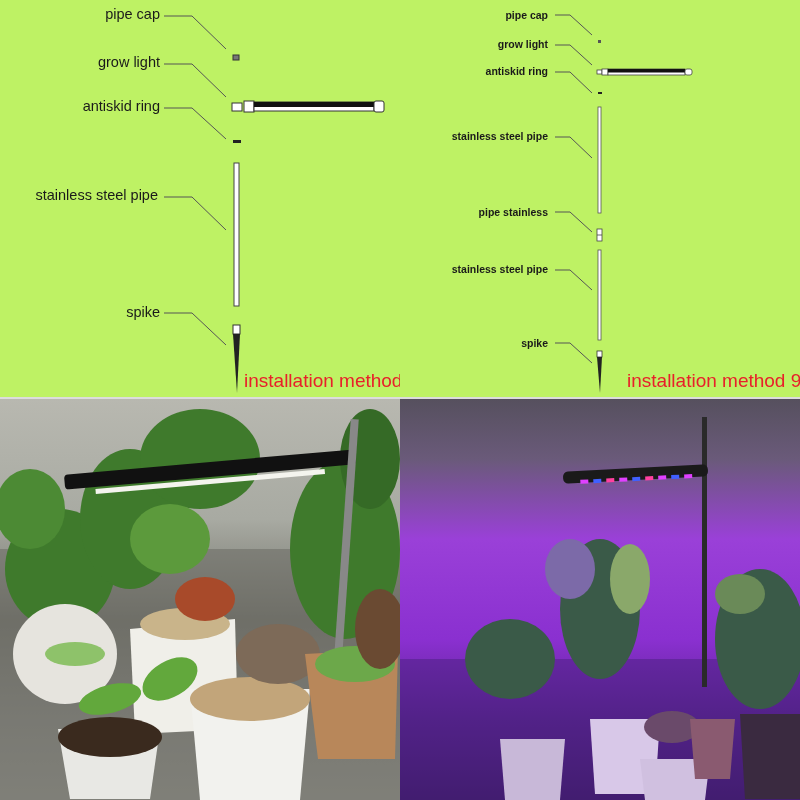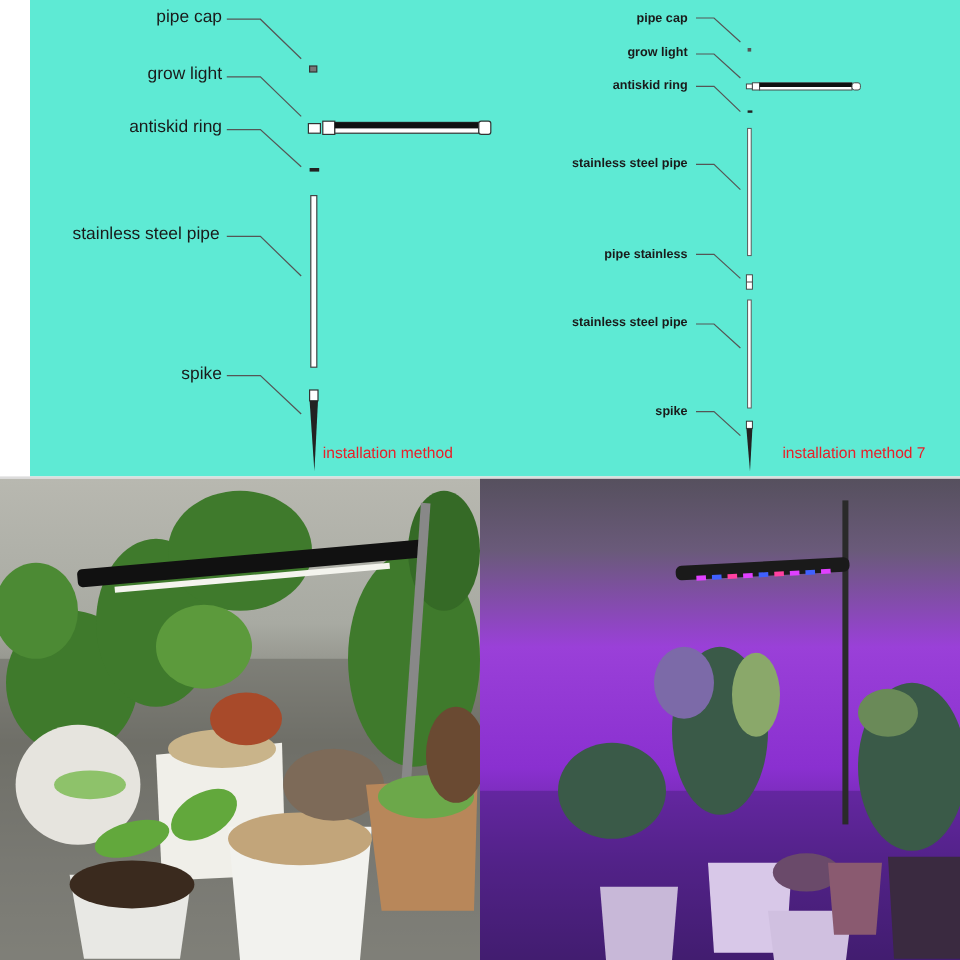--- a/index.html
+++ b/index.html
@@ -1,24 +1,24 @@
 <!DOCTYPE html>
 <html><head>
   <meta charset="utf-8">
   <style>
     html, body { margin: 0; padding: 0; }
     body { width: 800px; height: 800px; background: #ffffff; position: relative; overflow: hidden; font-family: "Liberation Sans", sans-serif; }
     .panel { position: absolute; }
-    .diagram { top: 0; height: 397px; background: #5eead4; margin-left: 25px; }
+    .diagram { top: 0; height: 397px; background: #bef264; }
     .d1 { left: 0; width: 400px; }
     .d2 { left: 400px; width: 400px; }
     .label { position: absolute; color: #1a1a1a; white-space: nowrap; text-align: right; }
     .d1 .label { font-size: 14.5px; }
     .d2 .label { font-size: 10.5px; font-weight: bold; }
-    .caption { position: absolute; color: #e8202a; font-size: 13px; white-space: nowrap; }
+    .caption { position: absolute; color: #e8202a; font-size: 19px; white-space: nowrap; }
     svg.lines { position: absolute; left: 0; top: 0; }
     .divider { position: absolute; left: 0; top: 397px; width: 800px; height: 2px; background: #dcdcdc; }
     .photo { top: 399px; height: 401px; overflow: hidden; }
     .p1 { left: 0; width: 400px; background: linear-gradient(180deg, #b8b8b0 0%, #a8aaa2 30%, #707068 55%, #8a8a84 80%, #9a9a92 100%); }
     .p2 { left: 400px; width: 400px; background: linear-gradient(180deg, #56505e 0%, #6a5a7a 15%, #9a40d8 35%, #8a30d0 60%, #5a2490 80%, #3a1a60 100%); }
     .photo svg { position: absolute; left: 0; top: 0; }
   </style>
 </head>
 <body>
 
@@ -96,21 +96,21 @@
       <polygon points="197,357 202,357 200,393" fill="#222"></polygon>
     </g>
   </svg>
   <div class="label" style="right:252px; top:9px;">pipe cap</div>
   <div class="label" style="right:252px; top:38px;">grow light</div>
   <div class="label" style="right:252px; top:65px;">antiskid ring</div>
   <div class="label" style="right:252px; top:130px;">stainless steel pipe</div>
   <div class="label" style="right:252px; top:206px;">pipe stainless</div>
   <div class="label" style="right:252px; top:263px;">stainless steel pipe</div>
   <div class="label" style="right:252px; top:337px;">spike</div>
-  <div class="caption" style="left:227px; top:370px;">installation method 7</div>
+  <div class="caption" style="left:227px; top:370px;">installation method 9</div>
 </div>
 
 <div class="divider"></div>
 
 <div class="panel photo p1" title="Plants under white-light grow lamp">
   <svg width="400" height="401">
 
     <rect x="0" y="150" width="400" height="251" fill="#6e6e68" opacity="0.6"></rect>
 
     <g fill="#3f7a2c">

